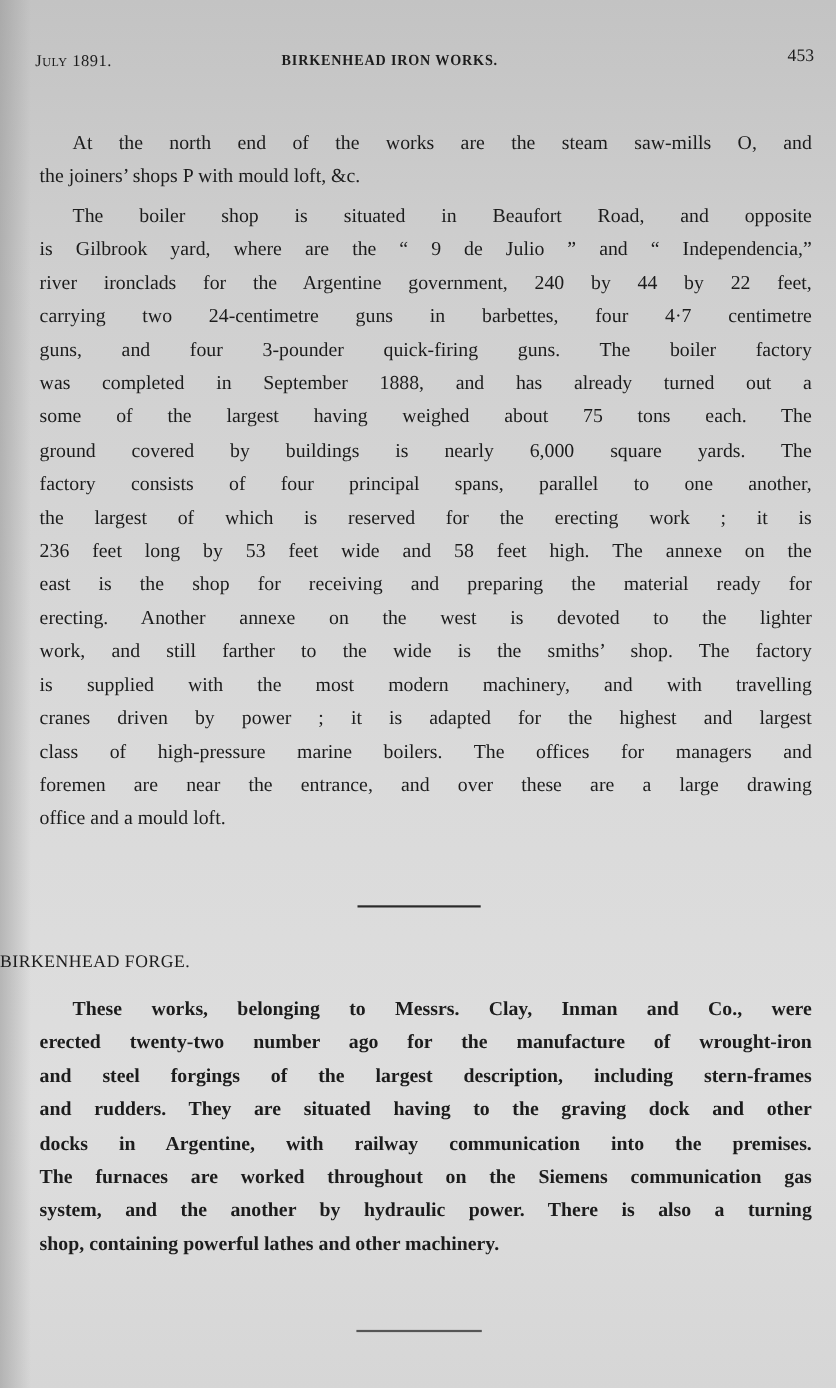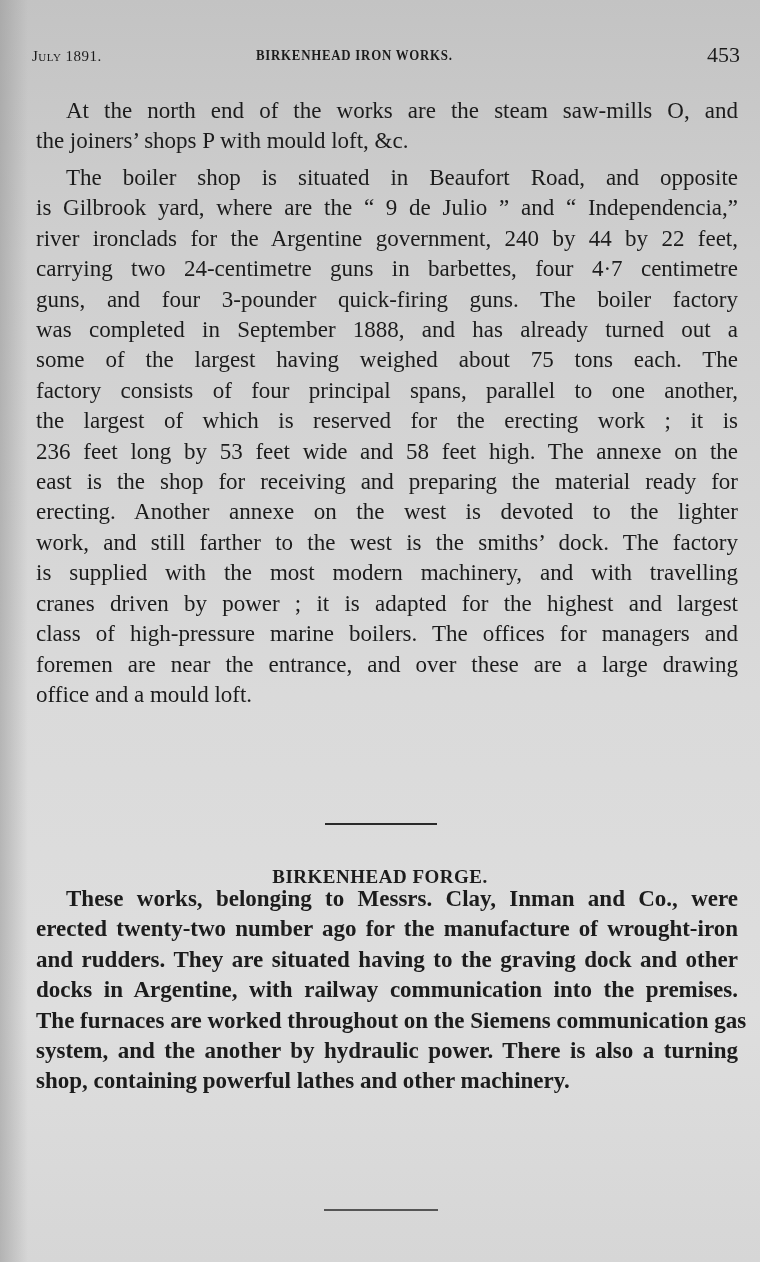--- a/index.html
+++ b/index.html
@@ -44,31 +44,32 @@
       font-size: 14px;
       font-weight: bold;
       letter-spacing: 0.8px;
       transform: scaleX(0.92);
       transform-origin: left center;
     }
     .rh-right {
       position: absolute;
       right: 0;
       top: 0;
-      font-size: 22px;
+      font-size: 16px;
     }
     .text-block {
       position: absolute;
       left: 36px;
       width: 702px;
-      font-size: 23px;
+      font-size: 18px;
       line-height: 30.4px;
       text-align: justify;
       text-align-last: justify;
       letter-spacing: 0;
+      margin-top: 18px;
     }
     .text-block .line {
       display: block;
       white-space: nowrap;
       text-align: justify;
       text-align-last: justify;
       transform-origin: left center;
     }
     .text-block .line.last {
       text-align-last: left;
@@ -84,24 +85,22 @@
       height: 2px;
       background: #2a2a2a;
     }
     #rule1 { top: 823px; left: 325px; width: 112px; }
     #rule2 { top: 1209px; left: 324px; width: 114px; background: #555; height: 1.5px; }
     .section-title {
       position: absolute;
       top: 866px;
       left: 0;
       width: 760px;
-      text-align: center;
-      font-size: 19px;
+      font-size: 16px;
       letter-spacing: 0.5px;
-      font-weight: bold;
     }
   </style>
 </head>
 <body>
 
 <div class="page-shadow"></div>
 
 <div class="running-head">
   <span class="rh-left">July 1891.</span>
   <span class="rh-center">BIRKENHEAD IRON WORKS.</span>
@@ -114,40 +113,42 @@
 </div>
 
 <div class="text-block" id="para2">
   <span class="line indent">The boiler shop is situated in Beaufort Road, and opposite</span>
   <span class="line">is Gilbrook yard, where are the “ 9 de Julio ” and “ Independencia,”</span>
   <span class="line">river ironclads for the Argentine government, 240 by 44 by 22 feet,</span>
   <span class="line">carrying two 24-centimetre guns in barbettes, four 4·7 centimetre</span>
   <span class="line">guns, and four 3-pounder quick-firing guns. The boiler factory</span>
   <span class="line">was completed in September 1888, and has already turned out a</span>
   <span class="line">some of the largest having weighed about 75 tons each. The</span>
+  <span class="line">ground covered by buildings is nearly 6,000 square yards. The</span>
   <span class="line">factory consists of four principal spans, parallel to one another,</span>
   <span class="line">the largest of which is reserved for the erecting work ; it is</span>
   <span class="line">236 feet long by 53 feet wide and 58 feet high. The annexe on the</span>
   <span class="line">east is the shop for receiving and preparing the material ready for</span>
   <span class="line">erecting. Another annexe on the west is devoted to the lighter</span>
-  <span class="line">work, and still farther to the west is the smiths’ dock. The factory</span>
+  <span class="line">work, and still farther to the wide is the smiths’ shop. The factory</span>
   <span class="line">is supplied with the most modern machinery, and with travelling</span>
   <span class="line">cranes driven by power ; it is adapted for the highest and largest</span>
   <span class="line">class of high-pressure marine boilers. The offices for managers and</span>
   <span class="line">foremen are near the entrance, and over these are a large drawing</span>
   <span class="line last">office and a mould loft.</span>
 </div>
 
 <div class="rule" id="rule1"></div>
 
 <div class="section-title">BIRKENHEAD FORGE.</div>
 
 <div class="text-block" id="para3">
   <span class="line indent">These works, belonging to Messrs. Clay, Inman and Co., were</span>
   <span class="line">erected twenty-two number ago for the manufacture of wrought-iron</span>
+  <span class="line">and steel forgings of the largest description, including stern-frames</span>
   <span class="line">and rudders. They are situated having to the graving dock and other</span>
   <span class="line">docks in Argentine, with railway communication into the premises.</span>
   <span class="line">The furnaces are worked throughout on the Siemens communication gas</span>
   <span class="line">system, and the another by hydraulic power. There is also a turning</span>
   <span class="line last">shop, containing powerful lathes and other machinery.</span>
 </div>
 
 <div class="rule" id="rule2"></div>
 
 </body></html>

